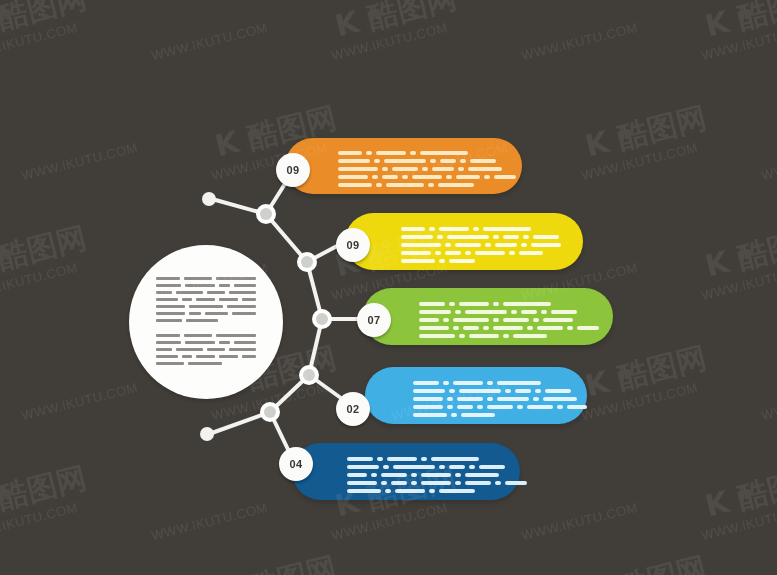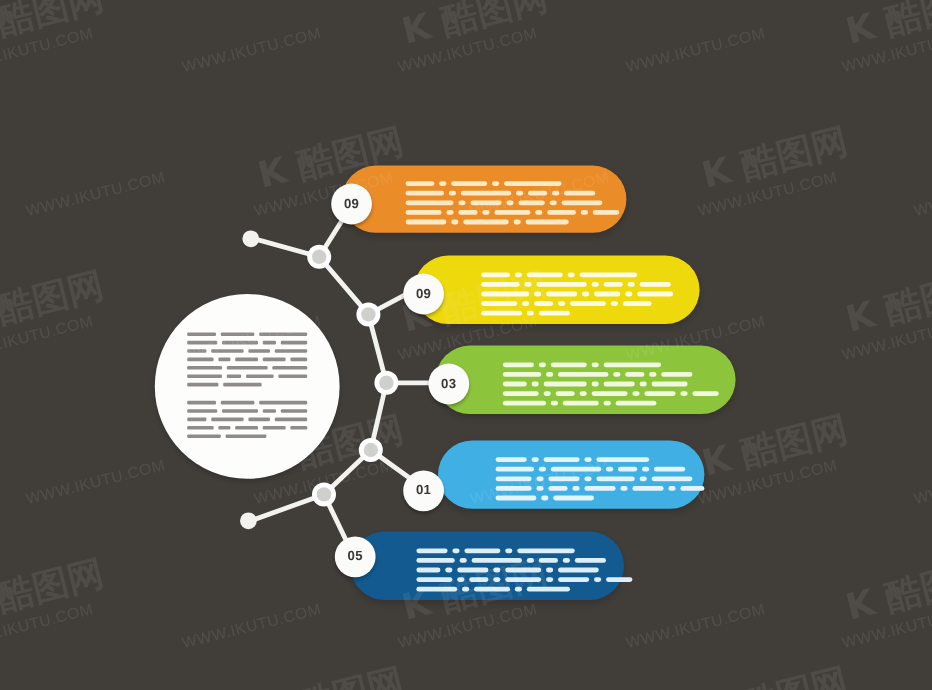--- a/index.html
+++ b/index.html
@@ -341,21 +341,21 @@
           </div>
           <div style="display: flex; gap: 4px; margin-bottom: 4px;">
             <span class="pill-line" style="width: 36px; background: rgb(240, 248, 221); margin-bottom: 0px;"></span>
             <span class="pill-line" style="width: 6px; background: rgb(240, 248, 221); margin-bottom: 0px;"></span>
             <span class="pill-line" style="width: 30px; background: rgb(240, 248, 221); margin-bottom: 0px;"></span>
             <span class="pill-line" style="width: 6px; background: rgb(240, 248, 221); margin-bottom: 0px;"></span>
             <span class="pill-line" style="width: 34px; background: rgb(240, 248, 221); margin-bottom: 0px;"></span>
           </div>
         </div>
       </div>
-      <div class="badge" style="left: 357px; top: 303px;">03</div>
+      <div class="badge" style="left: 357px; top: 303px;">07</div>
       <div class="pill" style="left: 365px; top: 367px; width: 222px; height: 57px; background: rgb(64, 176, 228);">
         <div class="pill-text" style="left: 48px; top: 14px;">
           <div style="display: flex; gap: 4px; margin-bottom: 4px;">
             <span class="pill-line" style="width: 26px; background: rgb(228, 244, 253); margin-bottom: 0px;"></span>
             <span class="pill-line" style="width: 6px; background: rgb(228, 244, 253); margin-bottom: 0px;"></span>
             <span class="pill-line" style="width: 30px; background: rgb(228, 244, 253); margin-bottom: 0px;"></span>
             <span class="pill-line" style="width: 6px; background: rgb(228, 244, 253); margin-bottom: 0px;"></span>
             <span class="pill-line" style="width: 44px; background: rgb(228, 244, 253); margin-bottom: 0px;"></span>
           </div>
           <div style="display: flex; gap: 4px; margin-bottom: 4px;">
@@ -387,21 +387,21 @@
             <span class="pill-line" style="width: 6px; background: rgb(228, 244, 253); margin-bottom: 0px;"></span>
             <span class="pill-line" style="width: 20px; background: rgb(228, 244, 253); margin-bottom: 0px;"></span>
           </div>
           <div style="display: flex; gap: 4px; margin-bottom: 4px;">
             <span class="pill-line" style="width: 34px; background: rgb(228, 244, 253); margin-bottom: 0px;"></span>
             <span class="pill-line" style="width: 6px; background: rgb(228, 244, 253); margin-bottom: 0px;"></span>
             <span class="pill-line" style="width: 34px; background: rgb(228, 244, 253); margin-bottom: 0px;"></span>
           </div>
         </div>
       </div>
-      <div class="badge" style="left: 336px; top: 392px;">01</div>
+      <div class="badge" style="left: 336px; top: 392px;">02</div>
       <div class="pill" style="left: 292px; top: 443px; width: 228px; height: 57px; background: rgb(18, 90, 143);">
         <div class="pill-text" style="left: 55px; top: 14px;">
           <div style="display: flex; gap: 4px; margin-bottom: 4px;">
             <span class="pill-line" style="width: 26px; background: rgb(221, 238, 251); margin-bottom: 0px;"></span>
             <span class="pill-line" style="width: 6px; background: rgb(221, 238, 251); margin-bottom: 0px;"></span>
             <span class="pill-line" style="width: 30px; background: rgb(221, 238, 251); margin-bottom: 0px;"></span>
             <span class="pill-line" style="width: 6px; background: rgb(221, 238, 251); margin-bottom: 0px;"></span>
             <span class="pill-line" style="width: 48px; background: rgb(221, 238, 251); margin-bottom: 0px;"></span>
           </div>
           <div style="display: flex; gap: 4px; margin-bottom: 4px;">
@@ -435,21 +435,21 @@
           </div>
           <div style="display: flex; gap: 4px; margin-bottom: 4px;">
             <span class="pill-line" style="width: 34px; background: rgb(221, 238, 251); margin-bottom: 0px;"></span>
             <span class="pill-line" style="width: 6px; background: rgb(221, 238, 251); margin-bottom: 0px;"></span>
             <span class="pill-line" style="width: 30px; background: rgb(221, 238, 251); margin-bottom: 0px;"></span>
             <span class="pill-line" style="width: 6px; background: rgb(221, 238, 251); margin-bottom: 0px;"></span>
             <span class="pill-line" style="width: 36px; background: rgb(221, 238, 251); margin-bottom: 0px;"></span>
           </div>
         </div>
       </div>
-      <div class="badge" style="left: 279px; top: 447px;">05</div>
+      <div class="badge" style="left: 279px; top: 447px;">04</div>
     </div>
 
   <div id="watermarks">
       <div class="wm" style="left: -40px; top: 34px;">WWW.IKUTU.COM</div>
       <div class="wm-logo" style="left: -36px; top: -8px;">K 酷图网</div>
       <div class="wm" style="left: 150px; top: 34px;">WWW.IKUTU.COM</div>
       <div class="wm" style="left: 330px; top: 34px;">WWW.IKUTU.COM</div>
       <div class="wm-logo" style="left: 334px; top: -8px;">K 酷图网</div>
       <div class="wm" style="left: 520px; top: 34px;">WWW.IKUTU.COM</div>
       <div class="wm" style="left: 700px; top: 34px;">WWW.IKUTU.COM</div>

